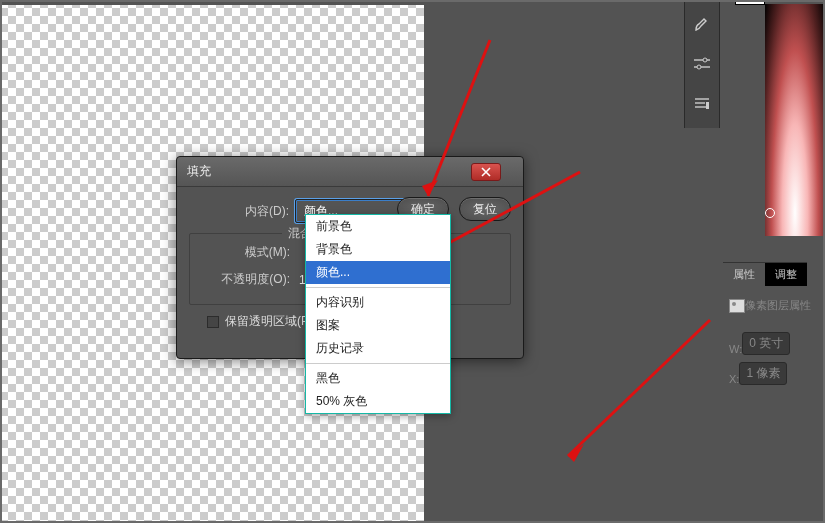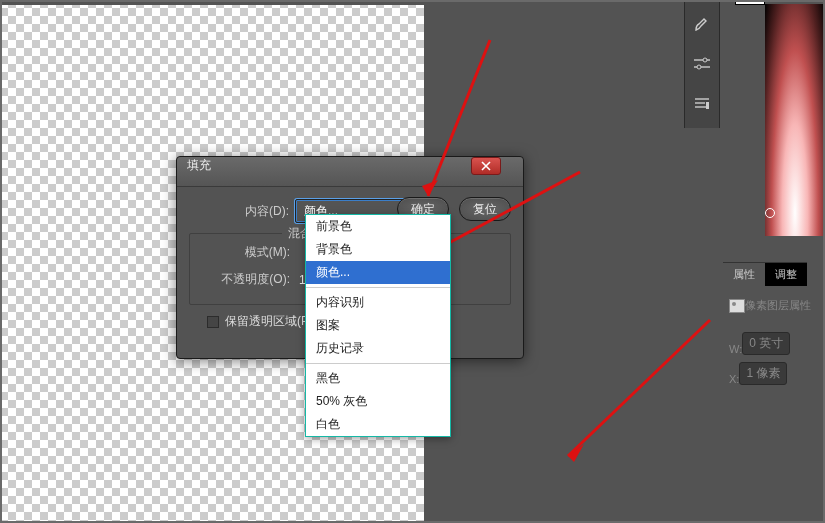--- a/index.html
+++ b/index.html
@@ -73,21 +73,21 @@
   }
   
   
   .dialog {
     position:absolute; left:176px; top:156px; width:348px;
     background:#535353; border:1px solid #1a1a1a; border-radius:4px;
     box-shadow:0 2px 14px rgba(0,0,0,.5);
   }
   .titlebar{
     background: linear-gradient(#6a6a6a,#555);
-    height:30px; display:flex; align-items:flex-start; justify-content:space-between;
+    height:30px; display:flex; align-items:center; justify-content:space-between;
     padding:0 22px 0 10px; border-top-left-radius:4px; border-top-right-radius:4px;
     border-bottom:1px solid #3a3a3a;
   }
   .titlebar-title{ color:#eee; font-size:12px;}
   .close-btn{
     width:30px; height:18px; background: linear-gradient(#d9534f,#b02c27);
     border:1px solid #7a1a1a; border-radius:3px; display:flex; align-items:center; justify-content:center;
     color:#fff; font-size:11px; cursor:pointer;
   }
   .dlg-body{ position:relative; padding:12px 12px 18px 12px;}
@@ -241,21 +241,20 @@
     <div class="dd-item">前景色</div>
     <div class="dd-item">背景色</div>
     <div class="dd-item highlight">颜色...</div>
     <div class="dd-sep"></div>
     <div class="dd-item">内容识别</div>
     <div class="dd-item">图案</div>
     <div class="dd-item">历史记录</div>
     <div class="dd-sep"></div>
     <div class="dd-item">黑色</div>
     <div class="dd-item">50% 灰色</div>
-    <div class="dd-item">白色</div>
   </div>
 
 <div class="arrow" style="left:420px; top:40px;">
   <svg width="80" height="170">
     <line class="arrowline" x1="70" y1="0" x2="8" y2="156"></line>
     <polygon class="arrowhead" points="8,156 18,140 2,146"></polygon>
   </svg>
 </div>
 <div class="arrow" style="left:400px; top:172px;">
   <svg width="190" height="110">

